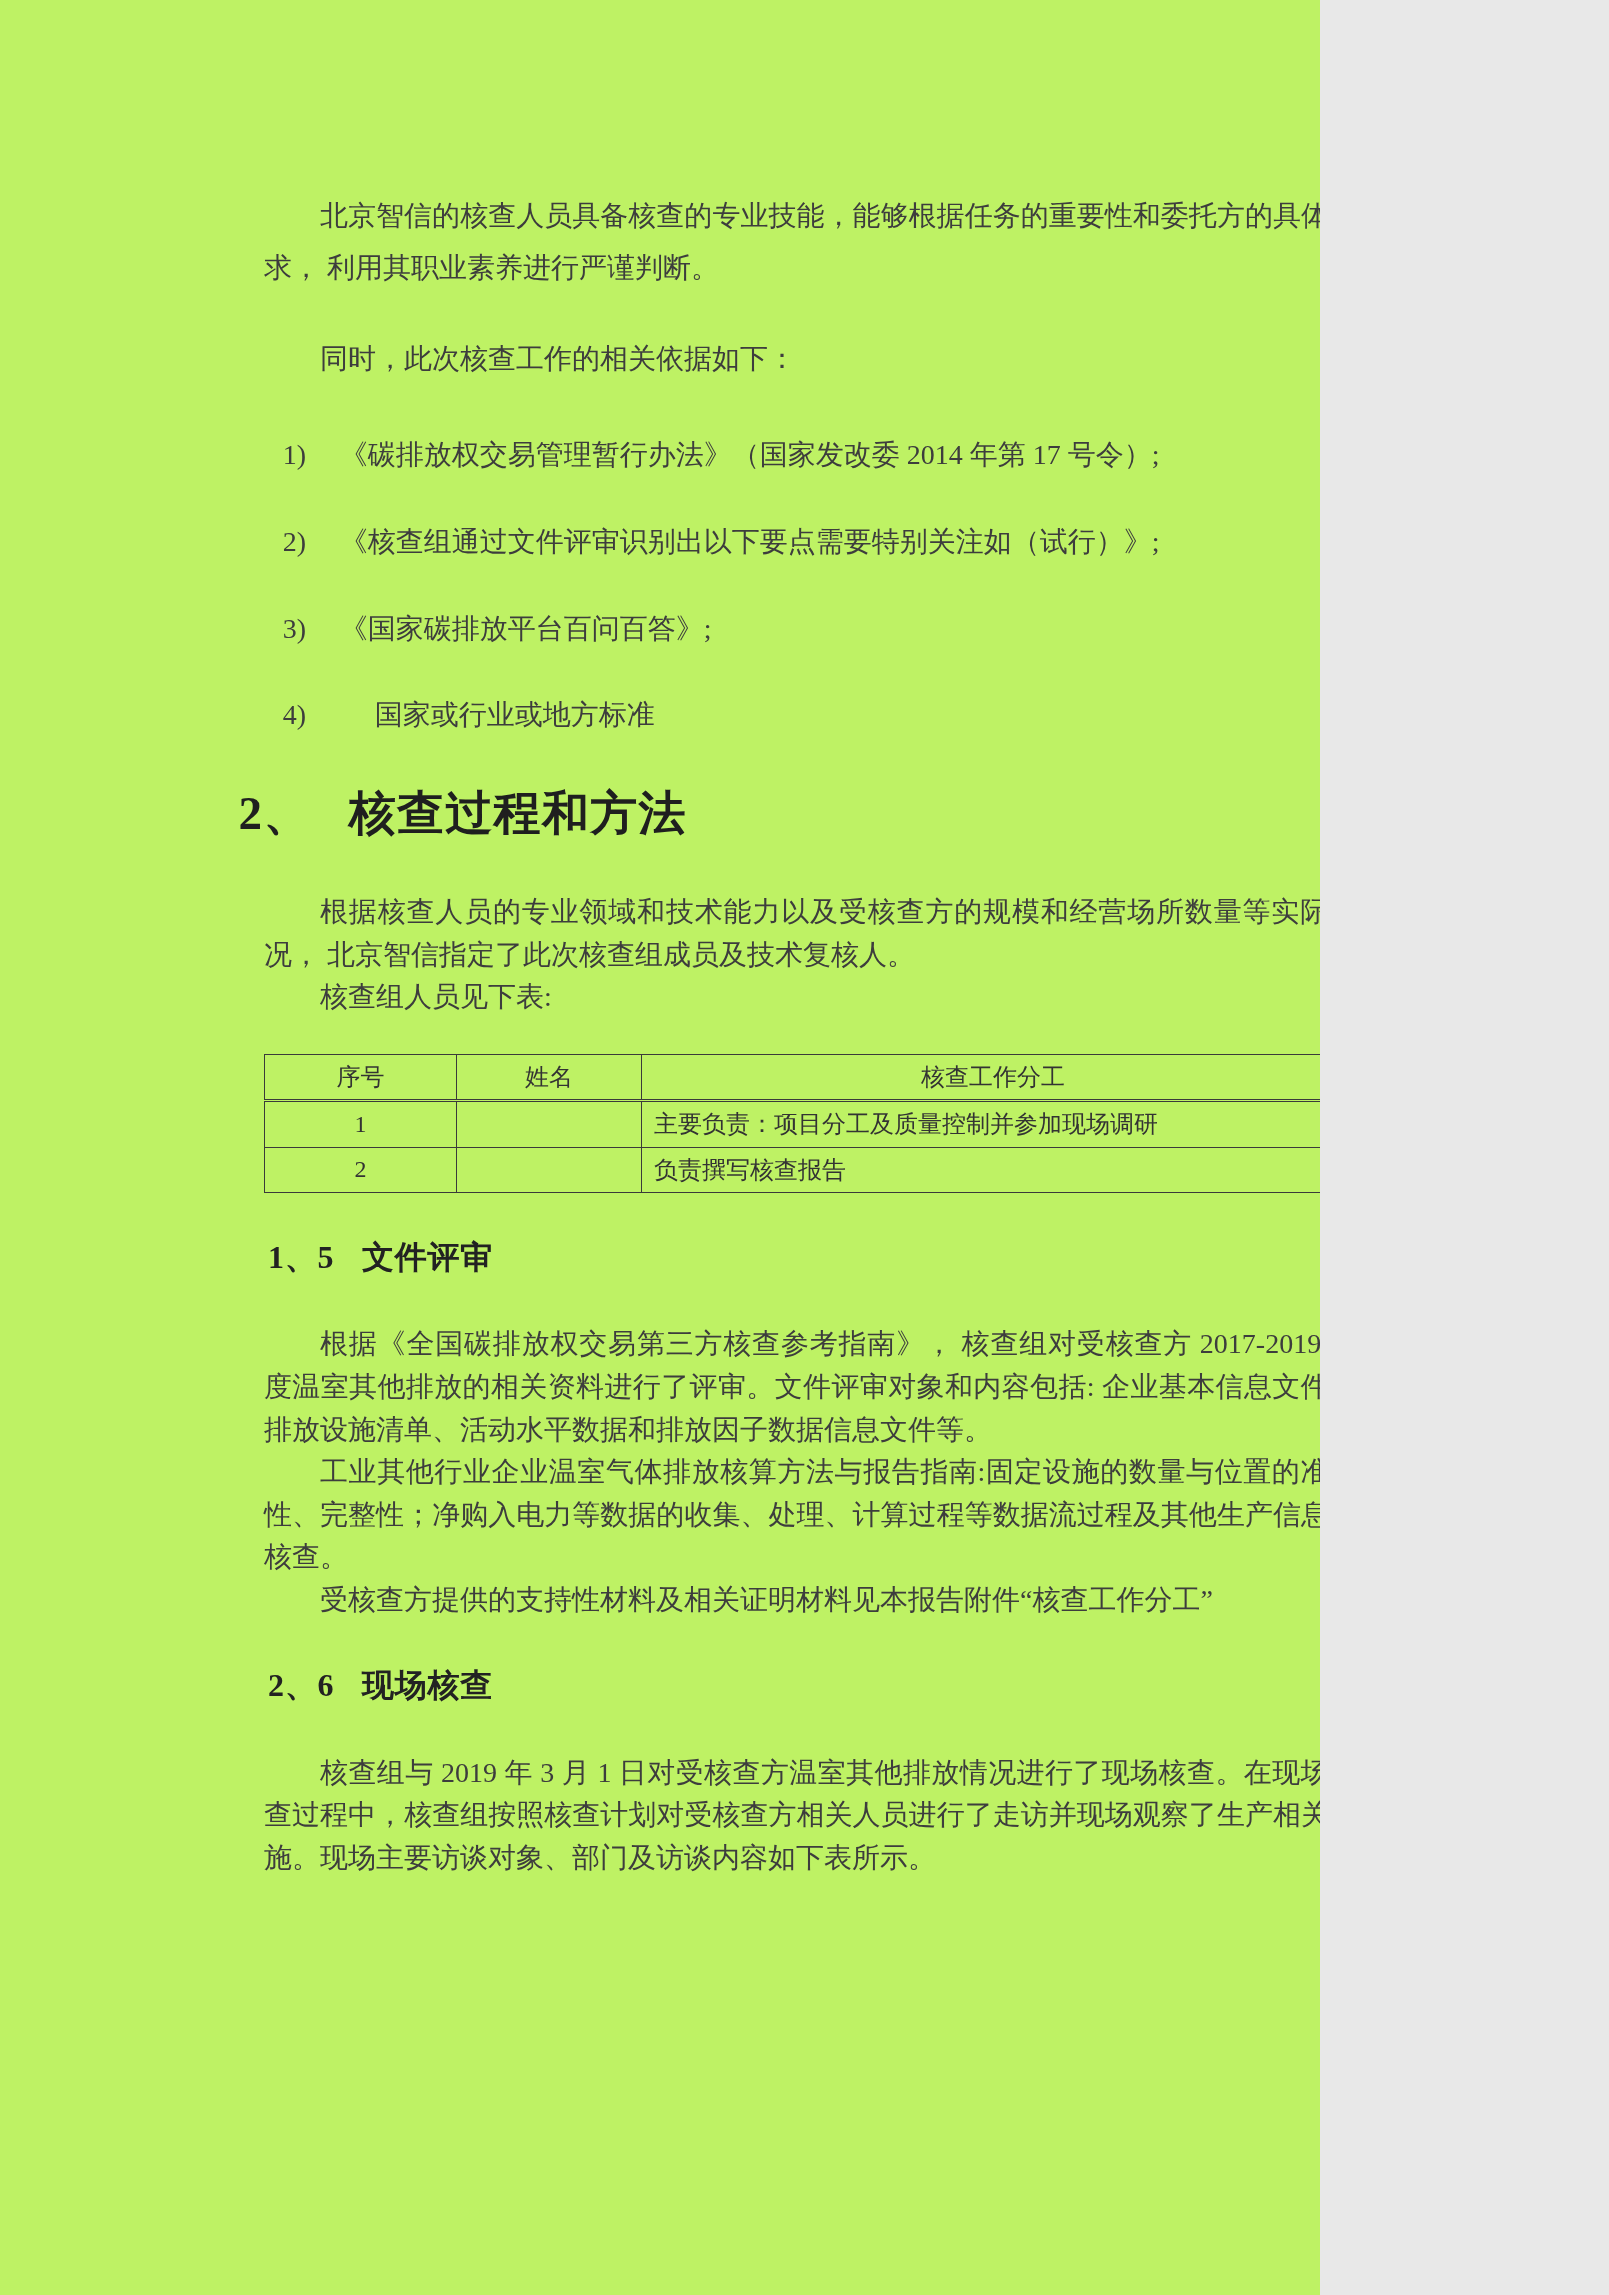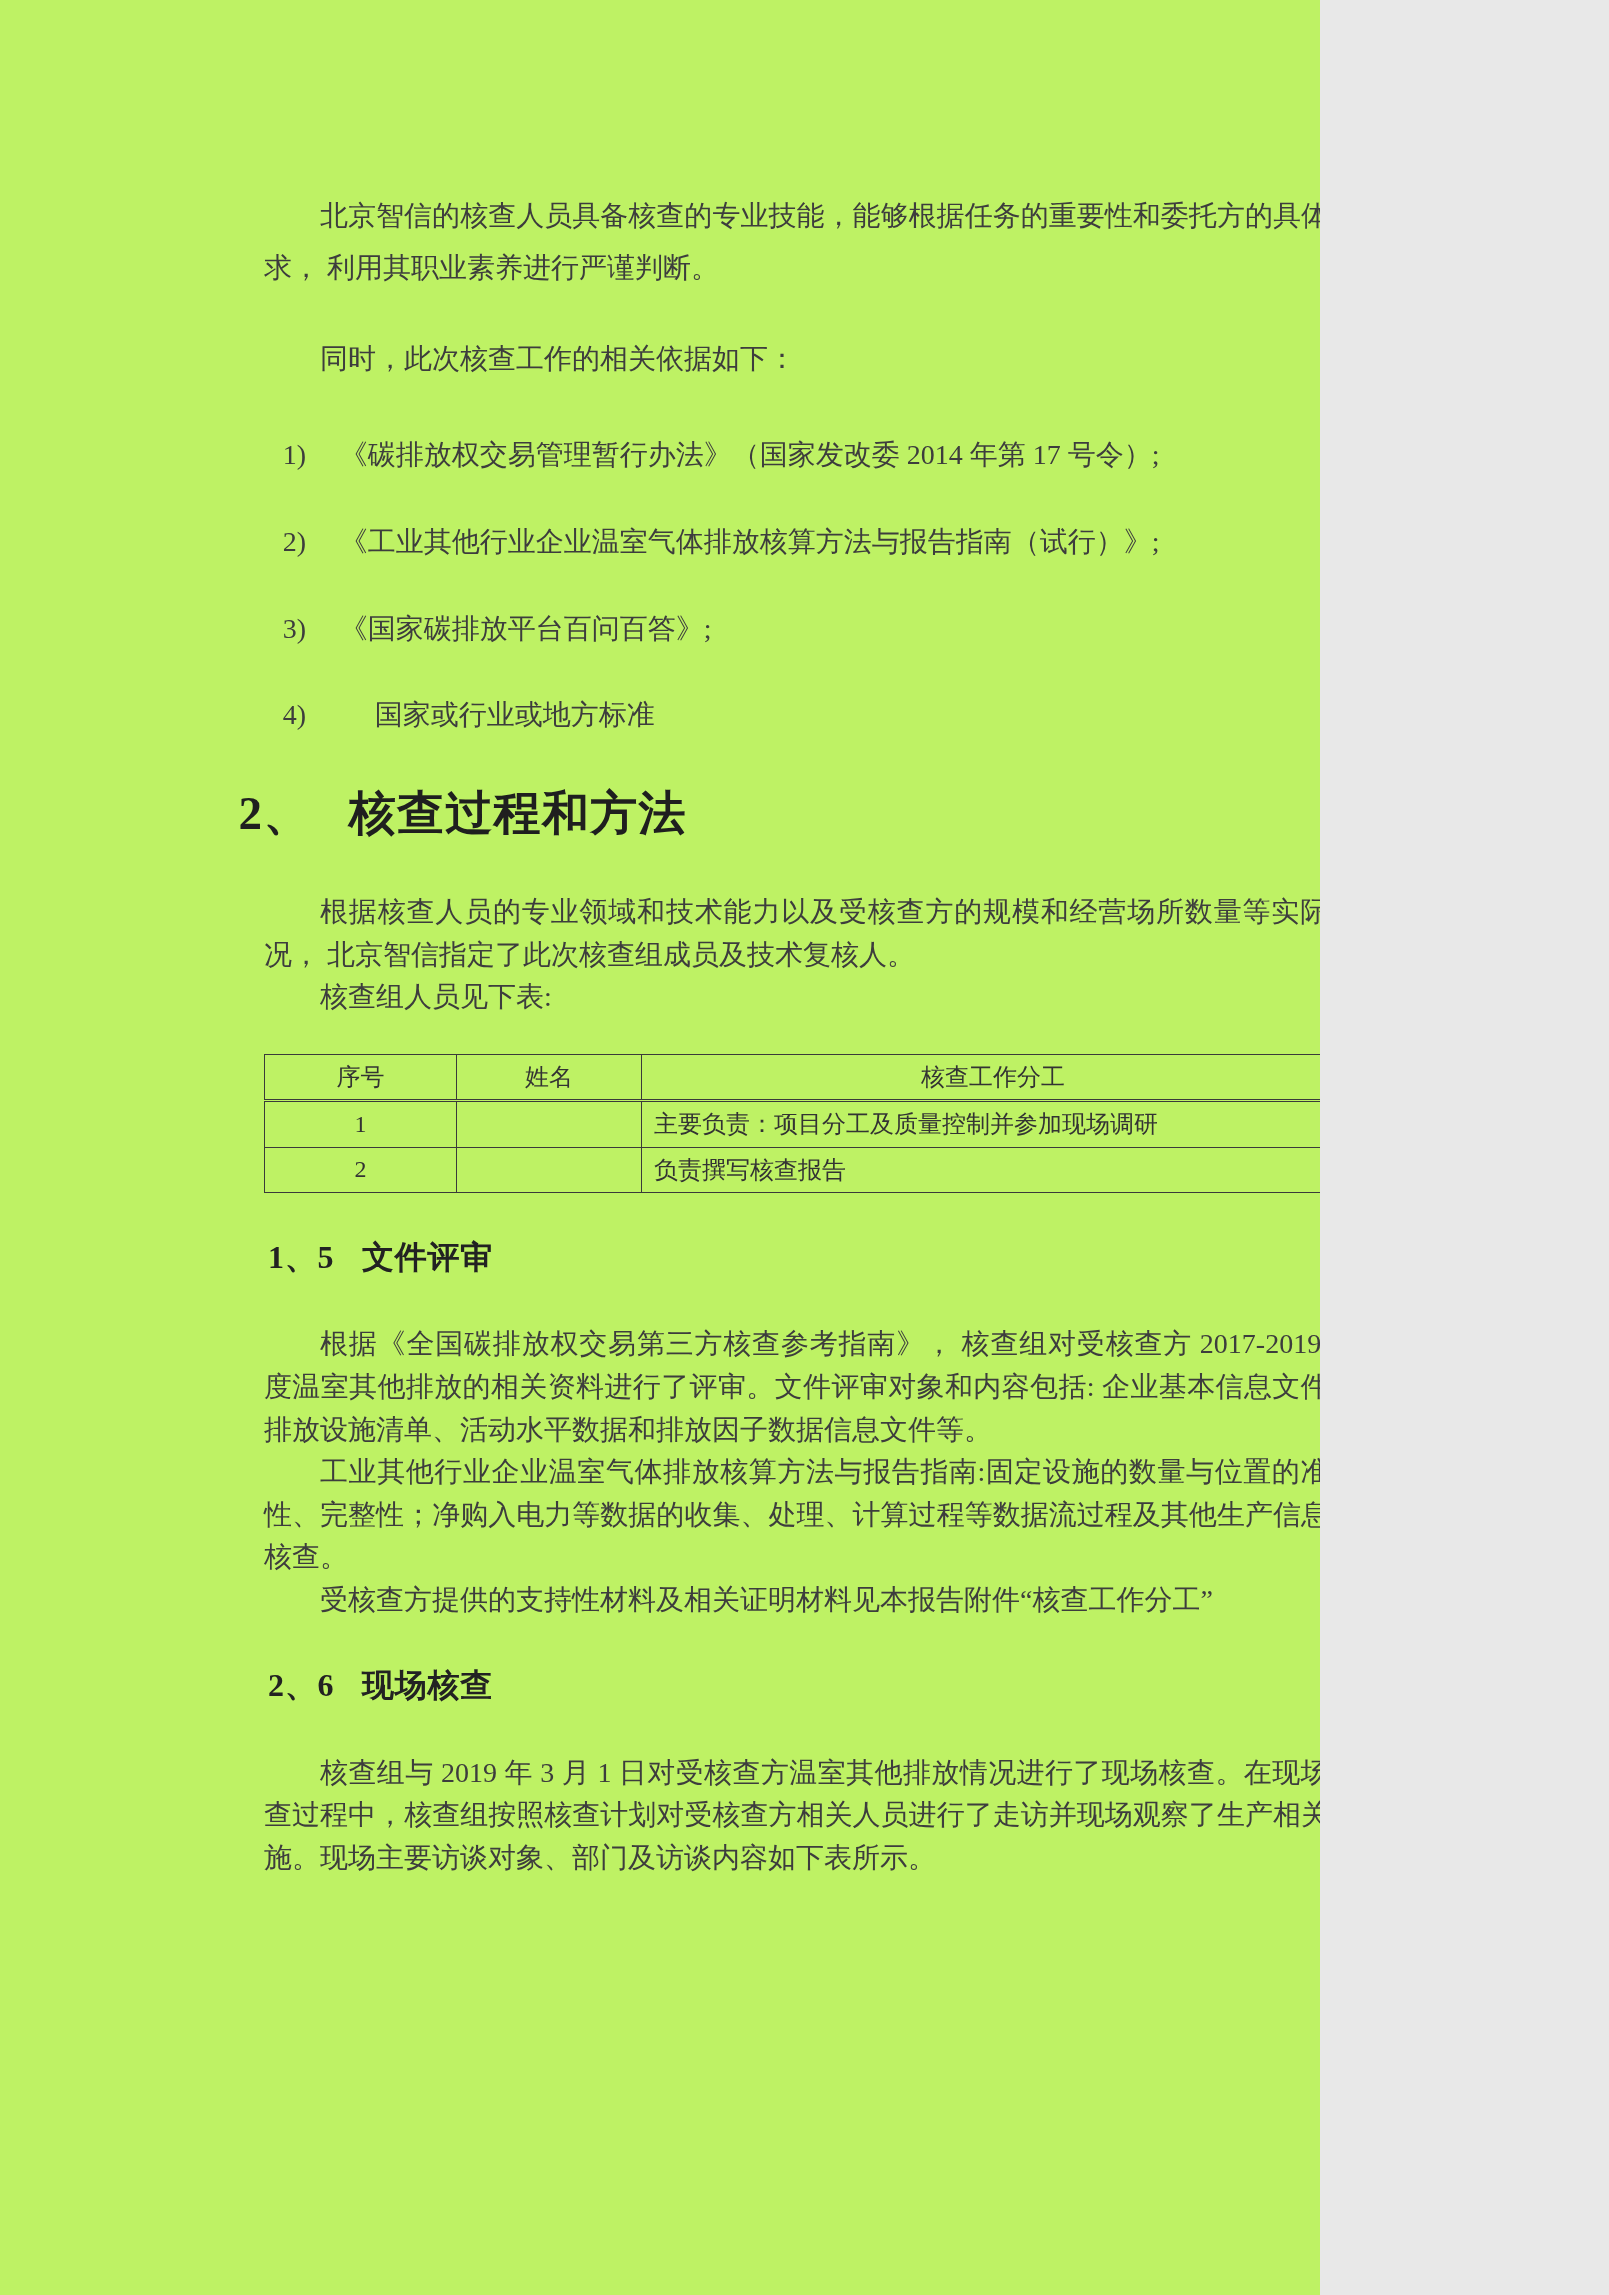--- a/index.html
+++ b/index.html
@@ -108,21 +108,21 @@
 
     <p class="para-intro">同时，此次核查工作的相关依据如下：</p>
 
     <ol class="refs">
       <li class="ref-item">
         <span class="ref-num">1)</span>
         <span class="ref-text">《碳排放权交易管理暂行办法》（国家发改委 2014 年第 17 号令）;</span>
       </li>
       <li class="ref-item">
         <span class="ref-num">2)</span>
-        <span class="ref-text">《工业其他行业企业温室气体排放核算方法与报告指南（试行）》;</span>
+        <span class="ref-text">《核查组通过文件评审识别出以下要点需要特别关注如（试行）》;</span>
       </li>
       <li class="ref-item">
         <span class="ref-num">3)</span>
         <span class="ref-text">《国家碳排放平台百问百答》;</span>
       </li>
       <li class="ref-item">
         <span class="ref-num">4)</span>
         <span class="ref-text">国家或行业或地方标准</span>
       </li>
     </ol>

